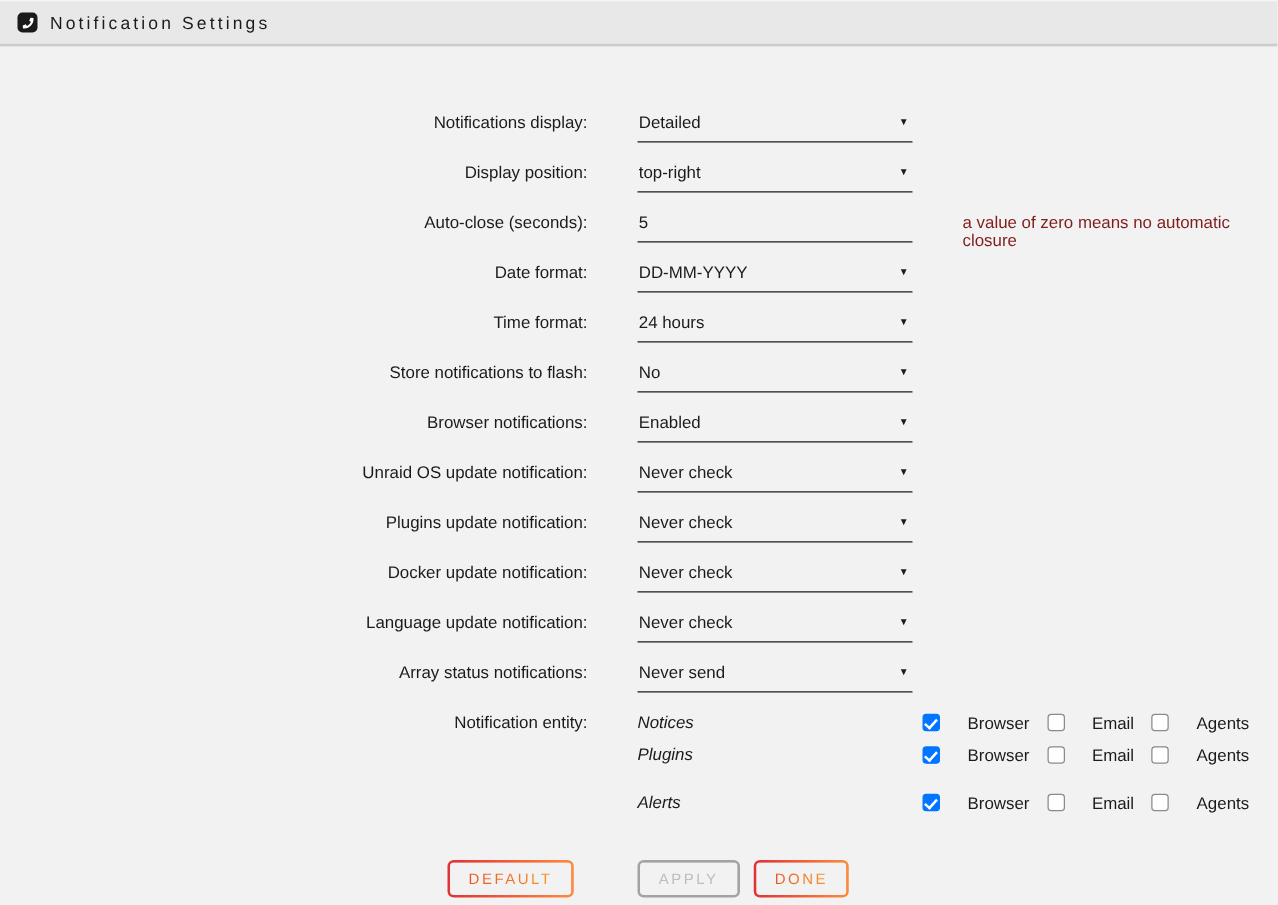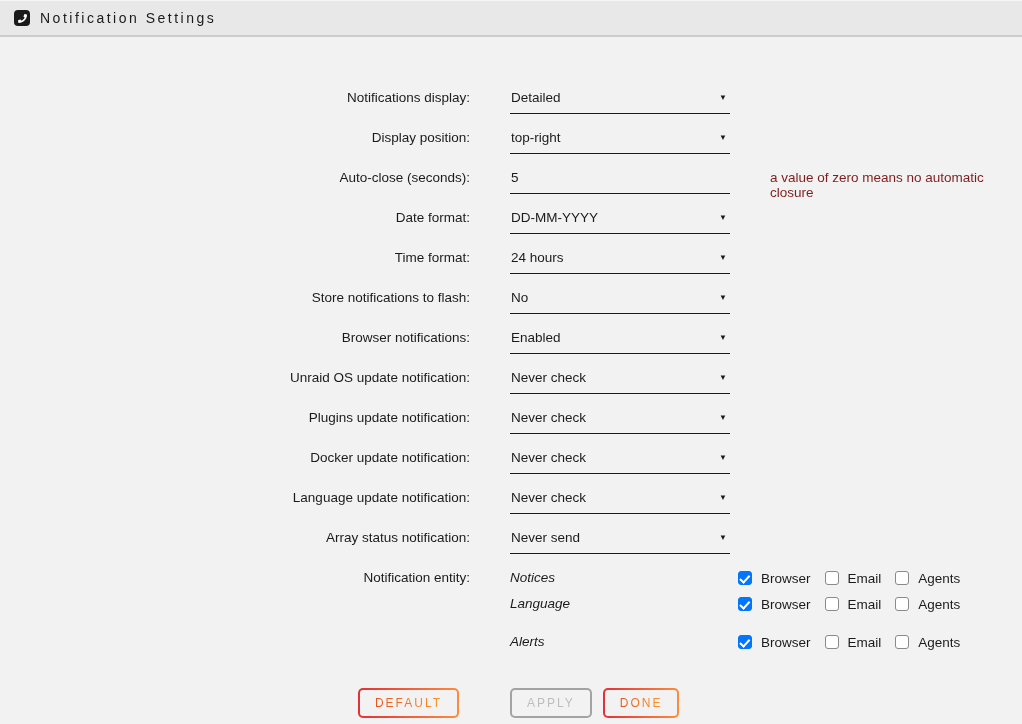--- a/index.html
+++ b/index.html
@@ -40,21 +40,21 @@
   }
   .control .arrow { font-size:8px; color:#1c1b1b; align-self:center; }
   .text-input {
     border:none; border-bottom:1px solid #1c1b1b; background:transparent;
     font-family:"Liberation Sans", sans-serif; font-size:13.5px; color:#1c1b1b;
     padding:0 0 8px 1px; width:219px; outline:none;
   }
   .hint { color:#7f1d1d; }
   .entity-name { font-style:italic; }
   .cb-group { display:flex; gap:14px; margin-left:-32px; align-items:center; }
-  .cb-item { display:flex; align-items:flex-start; gap:9px; }
+  .cb-item { display:flex; align-items:flex-start; gap:22px; }
   input.cb {
     appearance:none; -webkit-appearance:none;
     width:14px; height:14px; margin:0;
     border:1px solid #8a8a8a; border-radius:3px; background:#ffffff;
     display:inline-flex; align-items:center; justify-content:center; cursor:pointer;
   }
   input.cb:checked { background:#0075ff; border-color:#0075ff; }
   input.cb:checked::after {
     content:""; width:3.5px; height:7.5px;
     border:solid #fff; border-width:0 2px 2px 0;
@@ -191,21 +191,21 @@
   <div class="frow">
     <div class="flabel">Language update notification:</div>
     <div class="control">
       <span>Never check</span>
       <span class="arrow">▼</span>
     </div>
     <div class="hint"></div>
   </div>
 
   <div class="frow">
-    <div class="flabel">Array status notification:</div>
+    <div class="flabel">Array status notifications:</div>
     <div class="control">
       <span>Never send</span>
       <span class="arrow">▼</span>
     </div>
     <div class="hint"></div>
   </div>
 
   <div class="frow entity-row">
     <div class="flabel">Notification entity:</div>
     <div class="entity-name">Notices</div>
@@ -220,21 +220,21 @@
       </label>
       <label class="cb-item">
         <input class="cb" type="checkbox" style="">
         <span>Agents</span>
       </label>
     </div>
   </div>
 
   <div class="frow entity-row">
     <div class="flabel"></div>
-    <div class="entity-name">Language</div>
+    <div class="entity-name">Plugins</div>
     <div class="cb-group">
       <label class="cb-item">
         <input class="cb" type="checkbox" checked="" style="">
         <span>Browser</span>
       </label>
       <label class="cb-item">
         <input class="cb" type="checkbox" style="">
         <span>Email</span>
       </label>
       <label class="cb-item">

